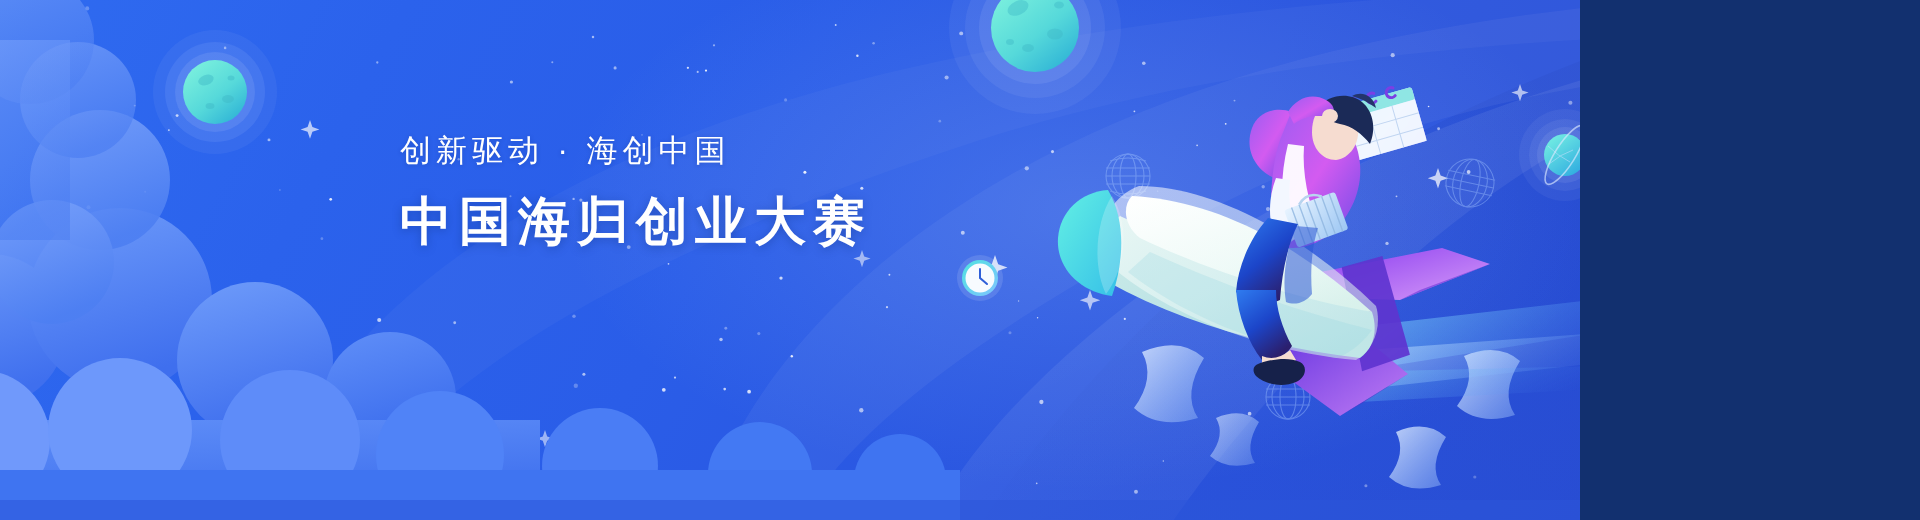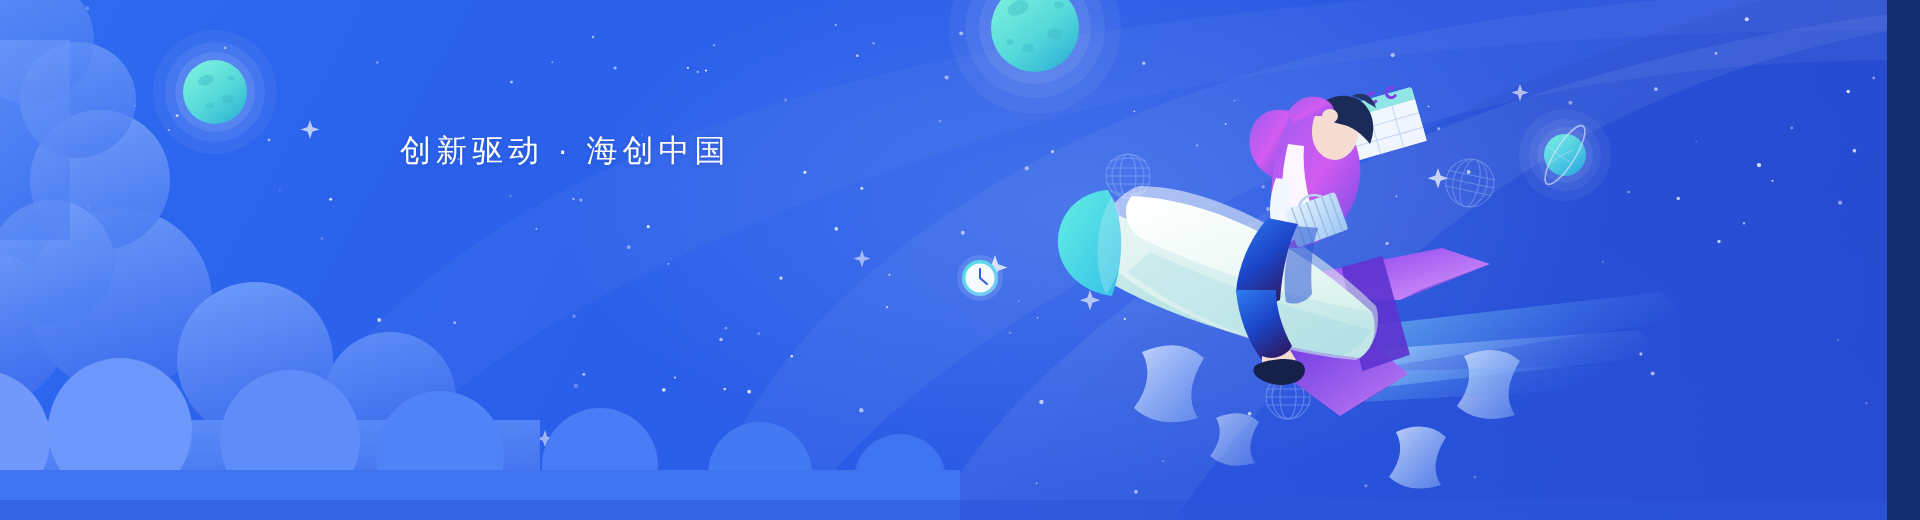--- a/index.html
+++ b/index.html
@@ -1,18 +1,18 @@
 <!DOCTYPE html>
 <html><head>
 <meta charset="utf-8">
 <style>
   html,body{margin:0;padding:0;background:#12306f;}
   *{box-sizing:border-box;}
   #banner{
-    position:relative;width:1887px;height:520px;overflow:hidden;
+    position:relative;width:1580px;height:520px;overflow:hidden;
     font-family:"Liberation Sans","DejaVu Sans",sans-serif;
     background:linear-gradient(118deg,#2f6bf0 0%,#2b62ec 22%,#2a5de8 45%,#2a55df 70%,#2a4fd6 100%);
   }
   .layer{position:absolute;inset:0;}
   .layer svg{display:block;width:1920px;height:520px;}
 
   
   #text-block{position:absolute;left:400px;top:134px;z-index:40;}
   #subtitle{
     color:#ffffff;font-size:31px;letter-spacing:5px;font-weight:400;
@@ -498,15 +498,16 @@
 
           <path d="M1296,226 C1286,250 1282,278 1286,302 C1296,306 1306,302 1312,294
                C1310,270 1312,246 1318,228 Z" fill="#2a56d4" opacity=".55"></path>
         </g>
       </g>
     </svg>
   </div>
 
   <div id="text-block">
     <div id="subtitle">创新驱动 · 海创中国</div>
+    <div id="main-title">中国海归创业大赛</div>
   </div>
 
 </div>
 
 </body></html>

